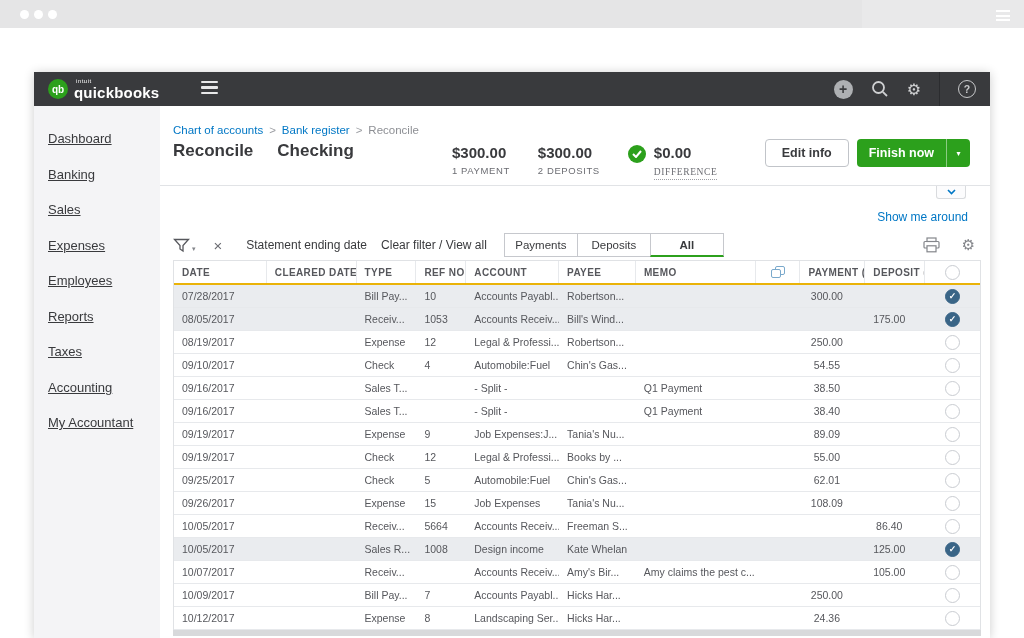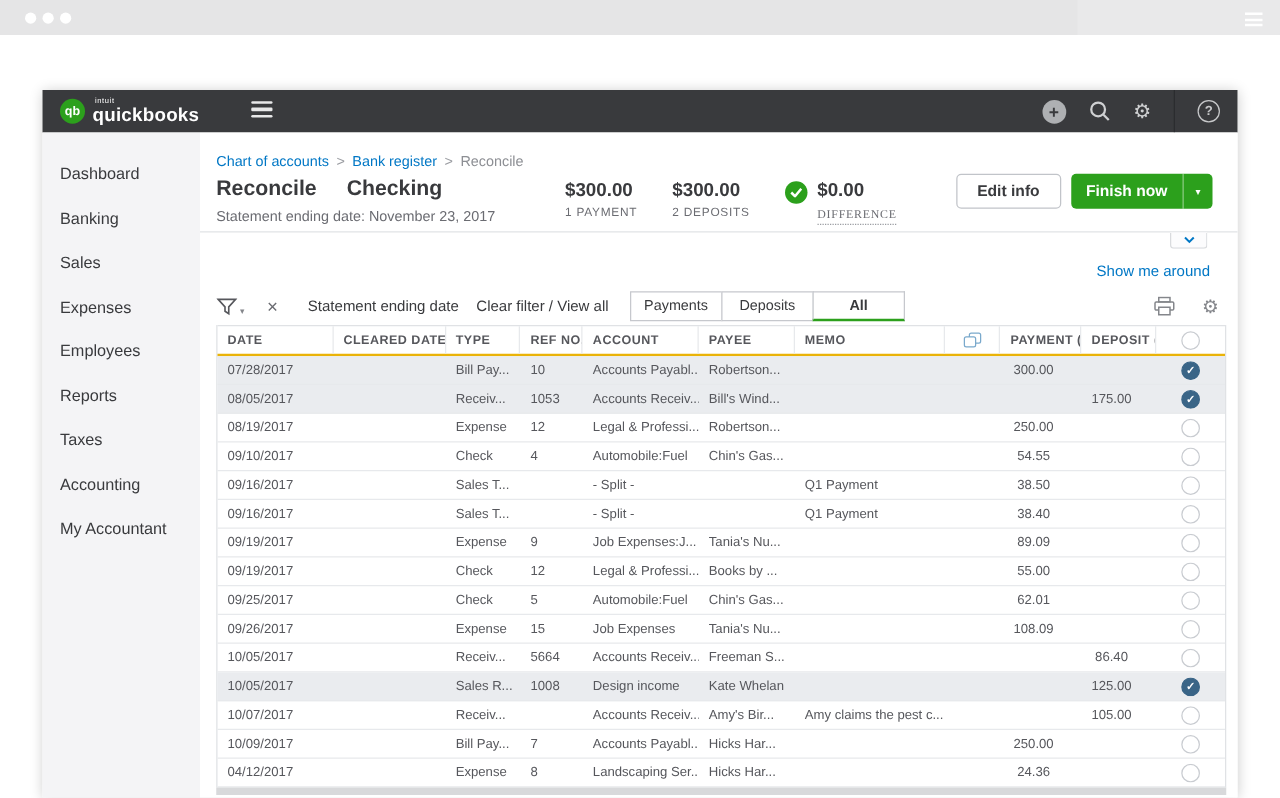--- a/index.html
+++ b/index.html
@@ -31,21 +31,21 @@
   .ic-plus { width:19px; height:19px; border-radius:50%; background:#aeb0b3; color:#393a3d;
     font-size:14px; font-weight:bold; display:flex; align-items:center; justify-content:center; cursor:pointer; }
   .ic-gear-top { color:#cfd0d2; font-size:16px; cursor:pointer; }
   .ic-divider { width:1px; height:34px; background:#2b2c2f; }
   .ic-help { width:18px; height:18px; border-radius:50%; border:1.5px solid #c7c8ca; color:#c7c8ca;
     font-size:10.5px; font-weight:bold; display:flex; align-items:center; justify-content:center; cursor:pointer; }
 
   .app-body { flex:1; display:flex; min-height:0; }
   .sidebar { width:126px; background:#f4f4f6; padding-top:15px; flex:none; }
   .sidebar-item { height:35.5px; padding-left:14px; display:flex; align-items:center;
-    font-size:13px; color:#393a3d; cursor:pointer; }
+    font-size:13px; color:#393a3d; cursor:pointer;text-decoration:underline; }
 
   .content { flex:1; position:relative; background:#fff; min-width:0; }
 
   
   .page-header { position:relative; height:80px; border-bottom:1px solid #e1e3e6; }
   .breadcrumb { position:absolute; left:13px; top:18px; font-size:11.5px; color:#8d8f94; }
   .breadcrumb a { color:#0077c5; text-decoration:none; cursor:pointer; }
   .breadcrumb .sep { margin:0 6px; color:#9b9da2; }
   .titles { position:absolute; left:13px; top:35px; display:flex; gap:24px;
     font-size:17px; font-weight:bold; color:#393a3d; }
@@ -176,21 +176,20 @@
       </nav>
 
     <main class="content">
 
       <div class="page-header">
         <div class="breadcrumb"><a>Chart of accounts</a><span class="sep">&gt;</span><a>Bank register</a><span class="sep">&gt;</span><span>Reconcile</span></div>
         <div class="titles">
           <span>Reconcile</span>
           <span>Checking</span>
         </div>
-        <div class="subtitle">Statement ending date: November 23, 2017</div>
         <div class="stats">
             <div class="stat">
               <div>
                 <div class="stat-amount">$300.00</div>
                 <div class="stat-label">1 PAYMENT</div>
               </div>
             </div>
             <div class="stat">
               <div>
                 <div class="stat-amount">$300.00</div>
@@ -470,21 +469,21 @@
               <div class="td c-payee">Hicks Har...</div>
               <div class="td c-memo"></div>
               <div class="td c-iconcol"></div>
               <div class="td c-payment num">250.00</div>
               <div class="td c-deposit num"></div>
               <div class="td c-check">
                 <div class="circle"></div>
               </div>
             </div>
             <div class="trow">
-              <div class="td c-date">04/12/2017</div>
+              <div class="td c-date">10/12/2017</div>
               <div class="td c-cleared"></div>
               <div class="td c-type">Expense</div>
               <div class="td c-ref">8</div>
               <div class="td c-account">Landscaping Ser...</div>
               <div class="td c-payee">Hicks Har...</div>
               <div class="td c-memo"></div>
               <div class="td c-iconcol"></div>
               <div class="td c-payment num">24.36</div>
               <div class="td c-deposit num"></div>
               <div class="td c-check">

